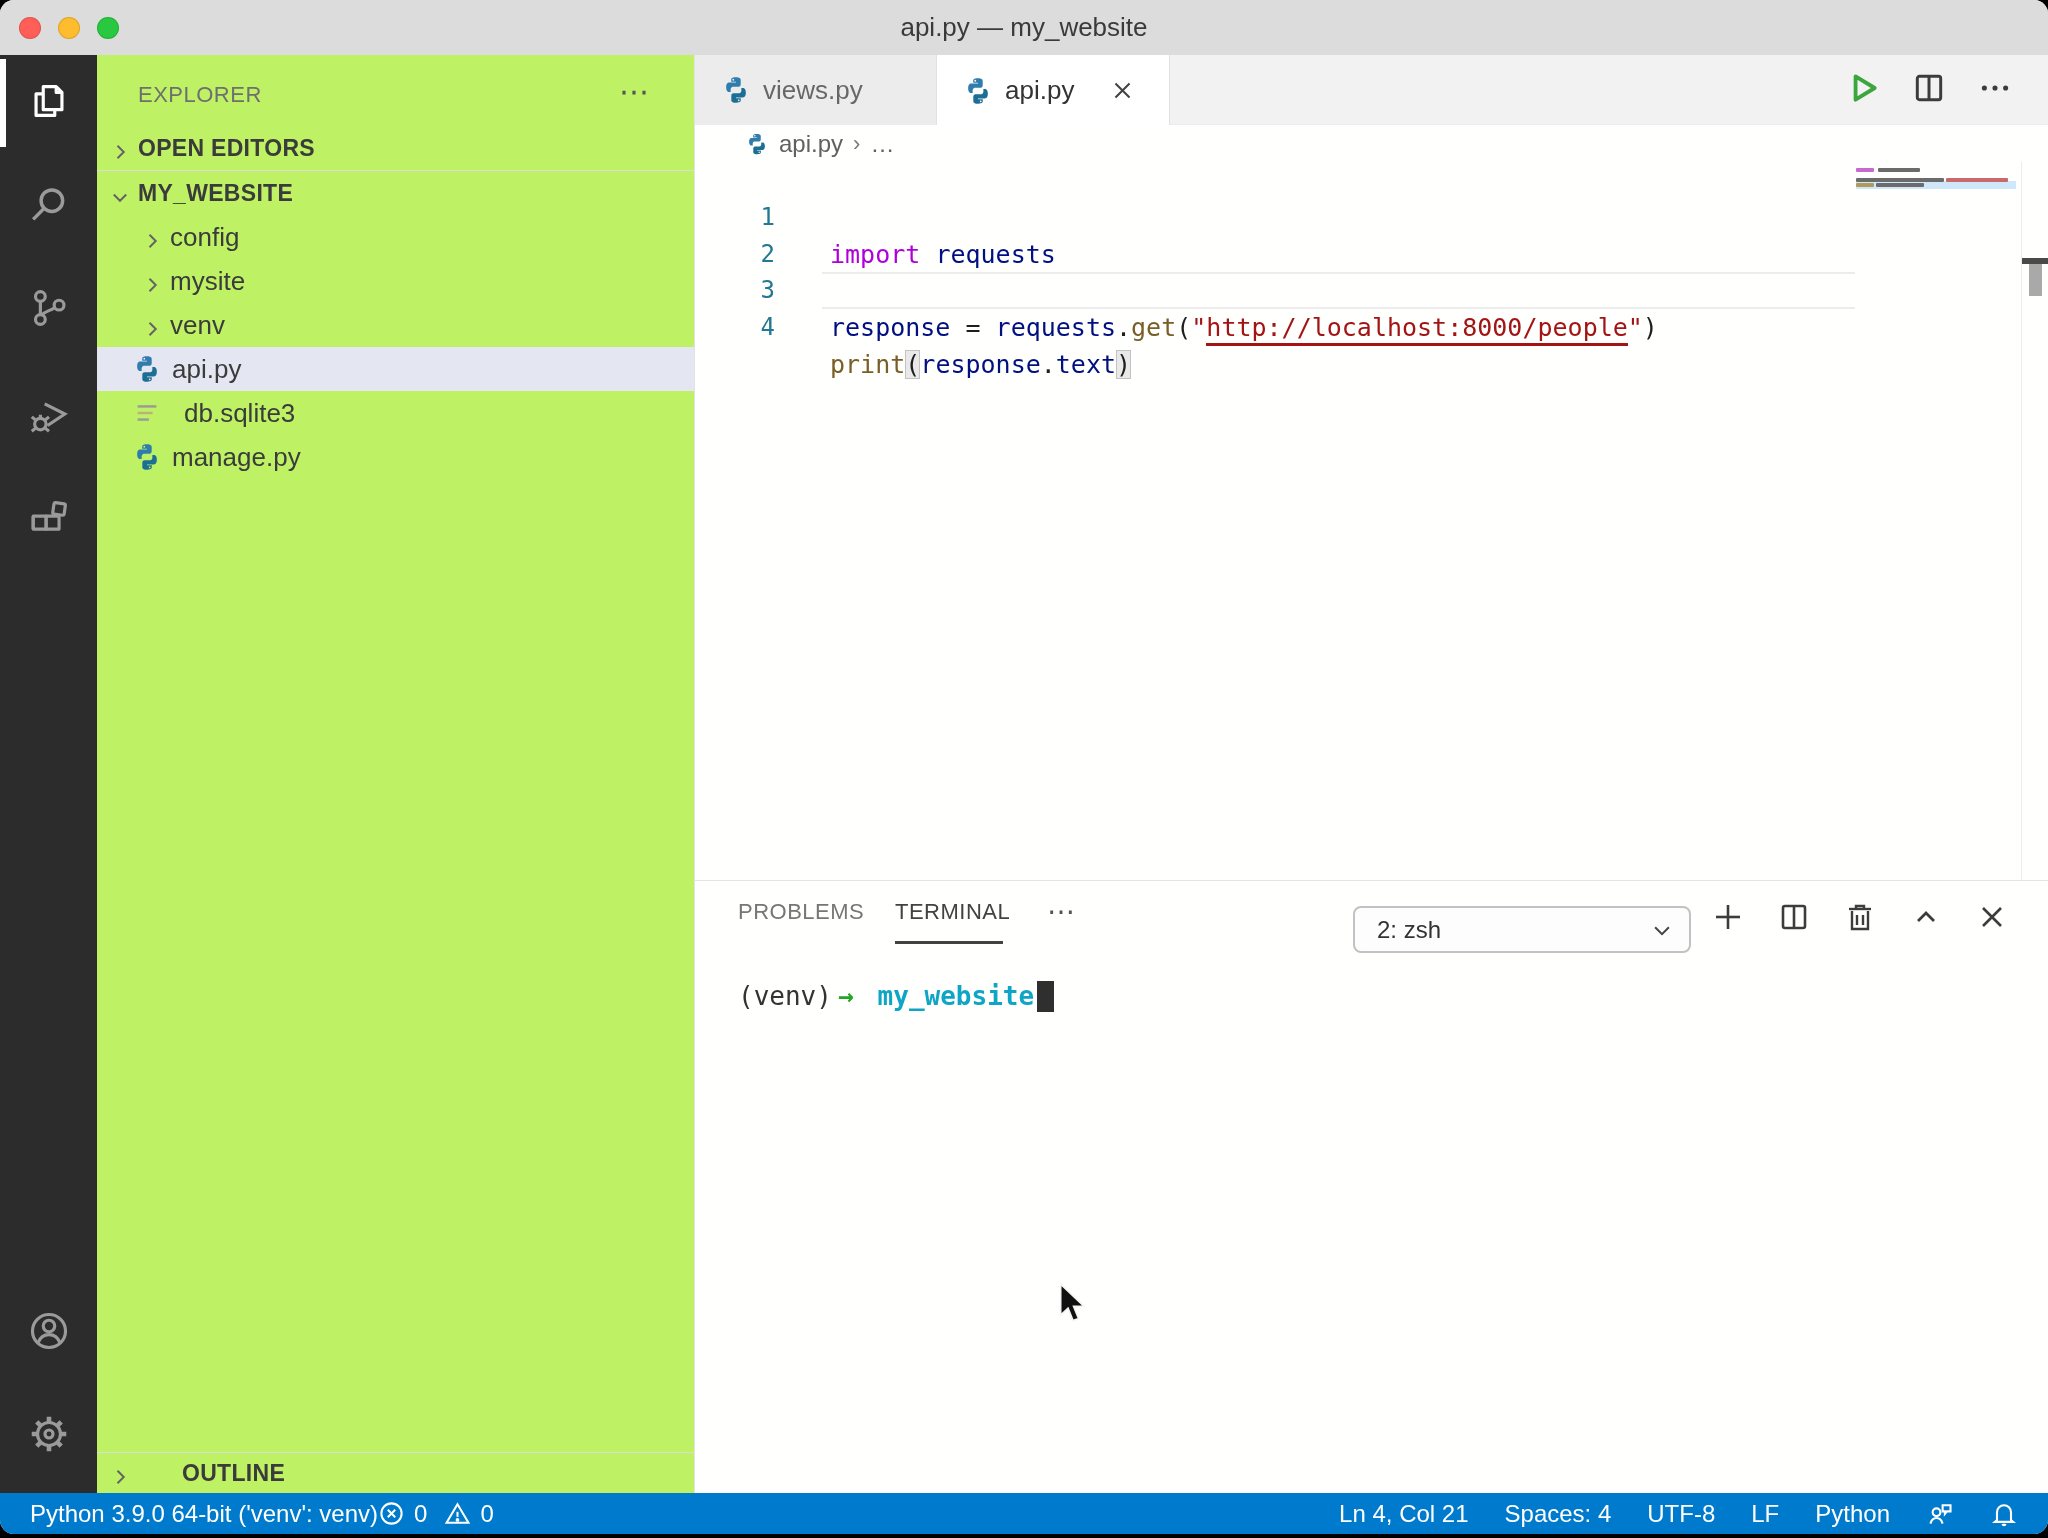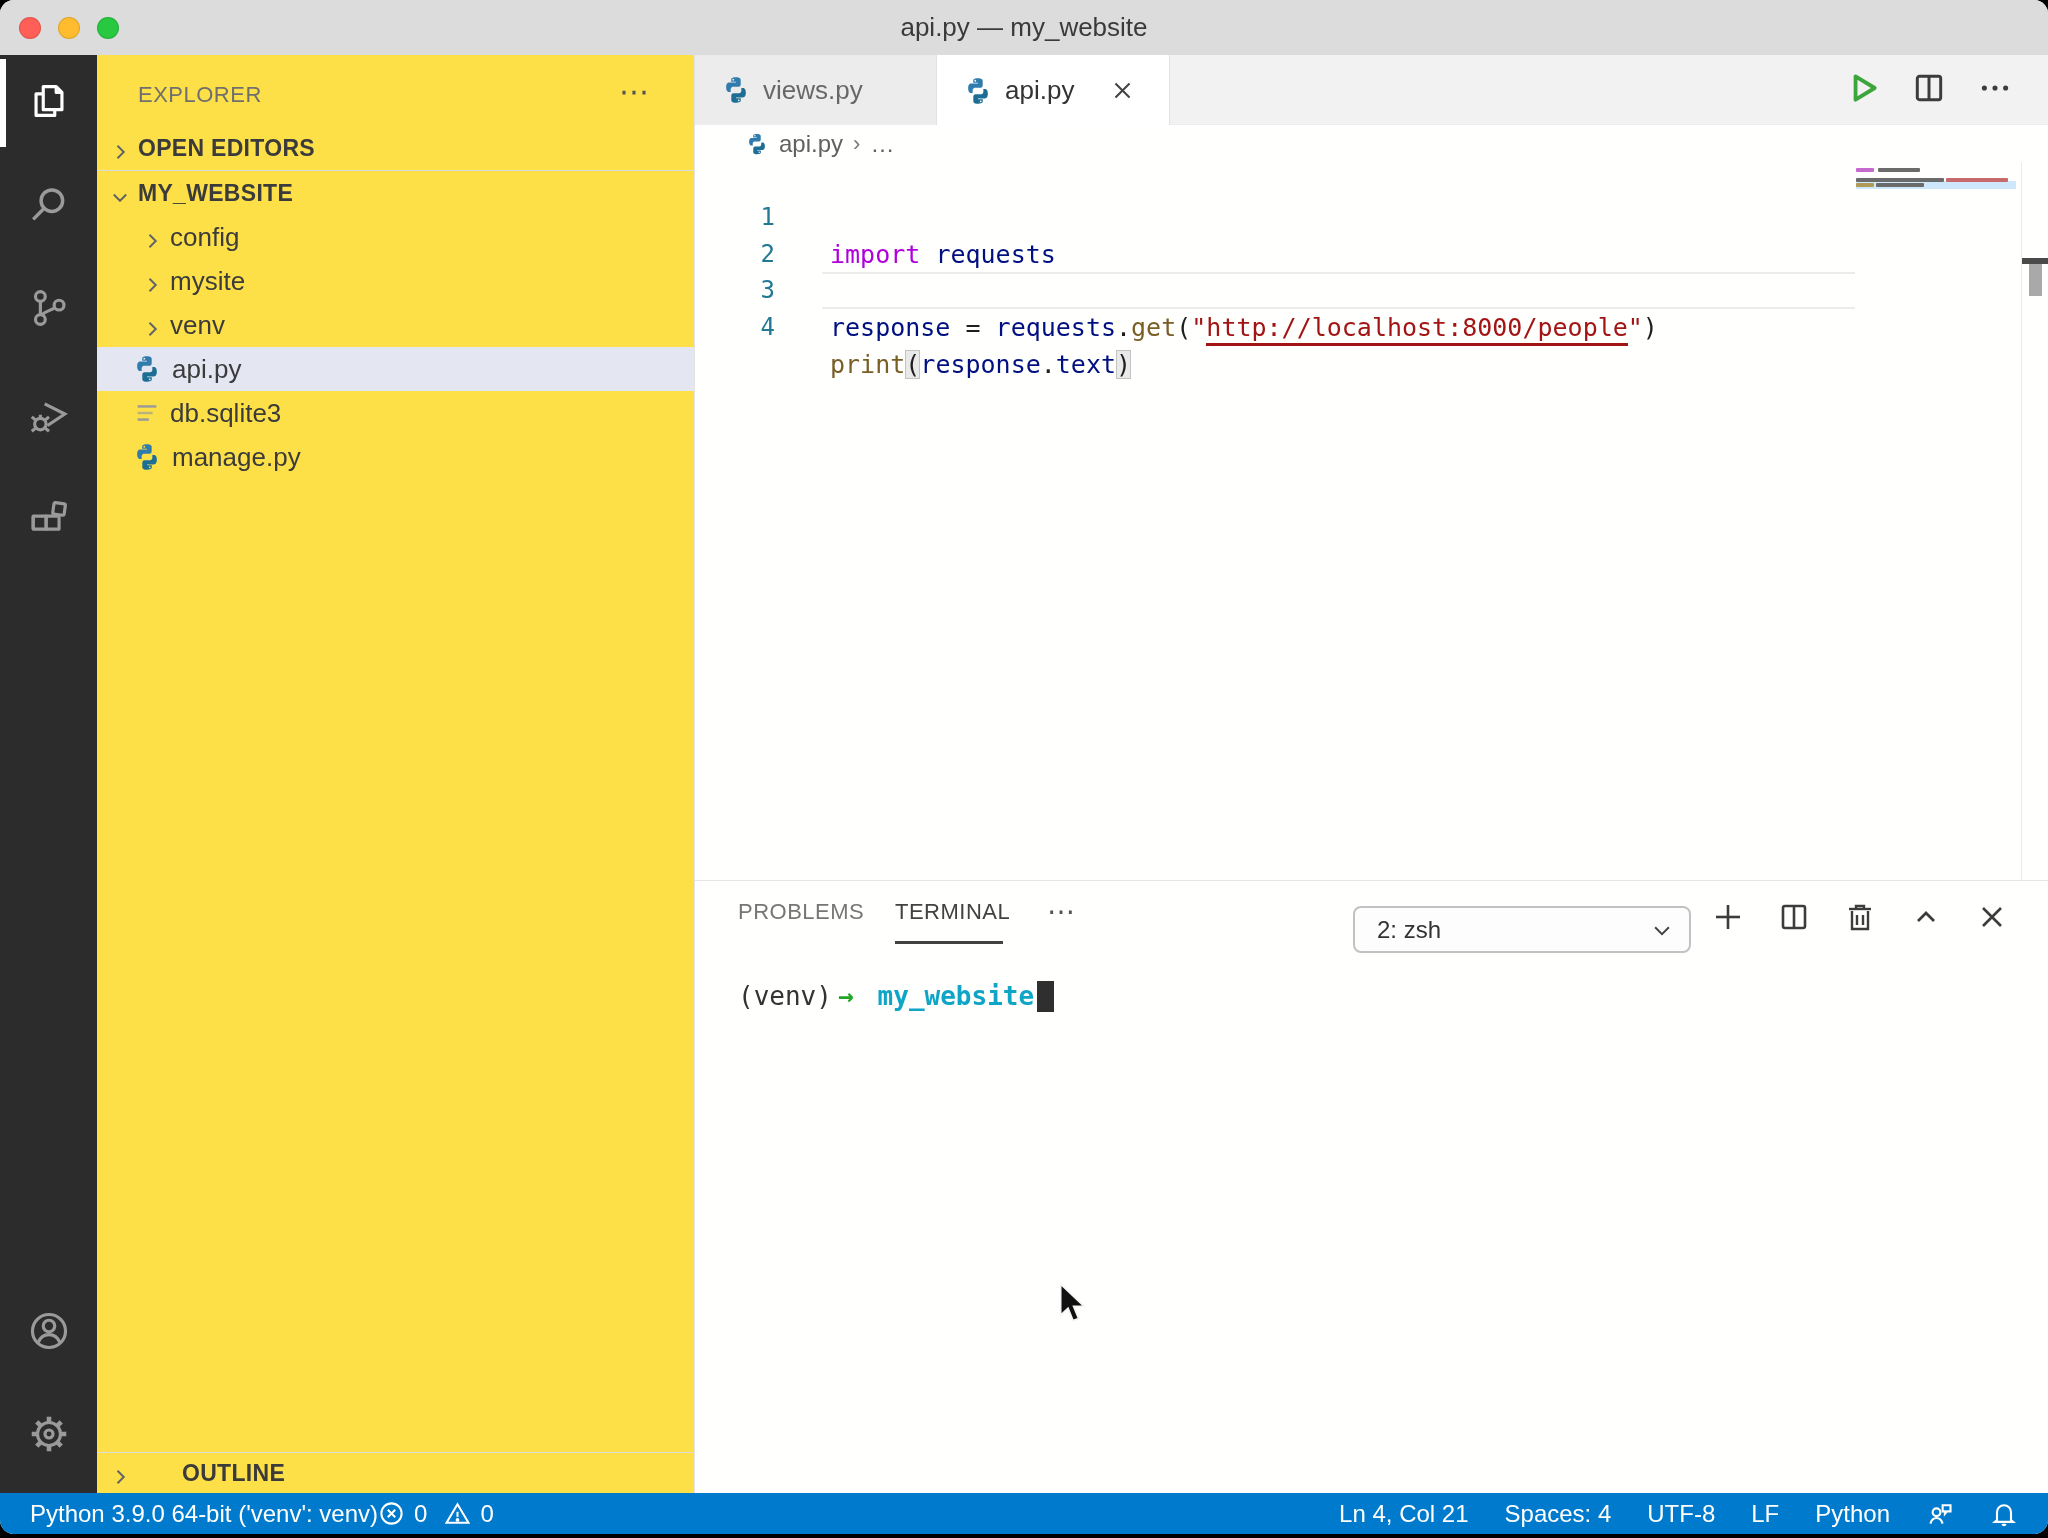--- a/index.html
+++ b/index.html
@@ -12,21 +12,21 @@
   .tl.yel{left:58px;background:#febc2e;}
   .tl.grn{left:97px;background:#28c840;}
   .title-text{position:absolute;left:0;right:0;top:0;height:55px;line-height:55px;text-align:center;font-size:26px;color:#3a3a3a;}
   
   .activitybar{position:absolute;left:0;top:55px;width:97px;height:1438px;background:#2c2c2c;}
   .ab-item{position:absolute;left:0;width:97px;height:96px;display:flex;align-items:center;justify-content:center;color:#9a9a9a;}
   .ab-item.active{color:#ffffff;}
   .ab-indicator{position:absolute;left:0;top:4px;width:6px;height:88px;background:#fff;}
   .ab-item svg{width:46px;height:46px;}
   
-  .sidebar{position:absolute;left:97px;top:55px;width:598px;height:1438px;background:#fde047;border-right:1px solid #e2e2e2;box-sizing:border-box;}
+  .sidebar{position:absolute;left:97px;top:55px;width:598px;height:1438px;background:#bef264;border-right:1px solid #e2e2e2;box-sizing:border-box;}
   .sb-header{position:absolute;left:41px;top:20px;height:40px;line-height:40px;font-size:22px;letter-spacing:.5px;color:#6f6f6f;}
   .sb-more{position:absolute;right:40px;top:22px;width:40px;height:36px;color:#555;font-size:30px;line-height:30px;text-align:center;}
   .row{position:absolute;left:0;width:100%;height:44px;display:flex;align-items:center;box-sizing:border-box;color:#3b3b3b;font-size:26px;}
   .row .chev{width:20px;height:20px;flex:0 0 20px;color:#646464;}
   .row .fic{width:30px;height:30px;flex:0 0 30px;}
   .sec-label{font-weight:bold;font-size:23px;letter-spacing:.3px;}
   .row.sel{background:#e4e6f1;}
   .divider{position:absolute;left:0;width:100%;height:1px;background:#dcdcdc;}
   .outline-row{border-top:1px solid #dcdcdc;gap:44px;}
   
@@ -233,21 +233,21 @@
           </svg></span>
       <span style="margin-left:10px">api.py</span>
     </div>
     <div class="row" style="top:336px">
       <span class="fic" style="margin-left:35px">
         <svg viewBox="0 0 32 32" width="30" height="30" stroke="#9a9a9a" stroke-width="2.6" fill="none">
           <line x1="6" y1="9" x2="26" y2="9"></line>
             <line x1="6" y1="16" x2="22" y2="16" stroke="#b9b27a"></line>
             <line x1="6" y1="23" x2="18" y2="23"></line>
         </svg></span>
-      <span style="margin-left:8px">db.sqlite3</span>
+      <span style="margin-left:22px">db.sqlite3</span>
     </div>
     <div class="row" style="top:380px">
       <span class="fic" style="margin-left:35px"><svg viewBox="0 0 32 32" width="30" height="30">
             <use href="#pylogo"></use>
           </svg></span>
       <span style="margin-left:10px">manage.py</span>
     </div>
 
     <div class="row outline-row" style="top:1397px;height:41px">
       <span class="chev" style="margin-left:13px"><svg viewBox="0 0 16 16" width="20" height="20">

